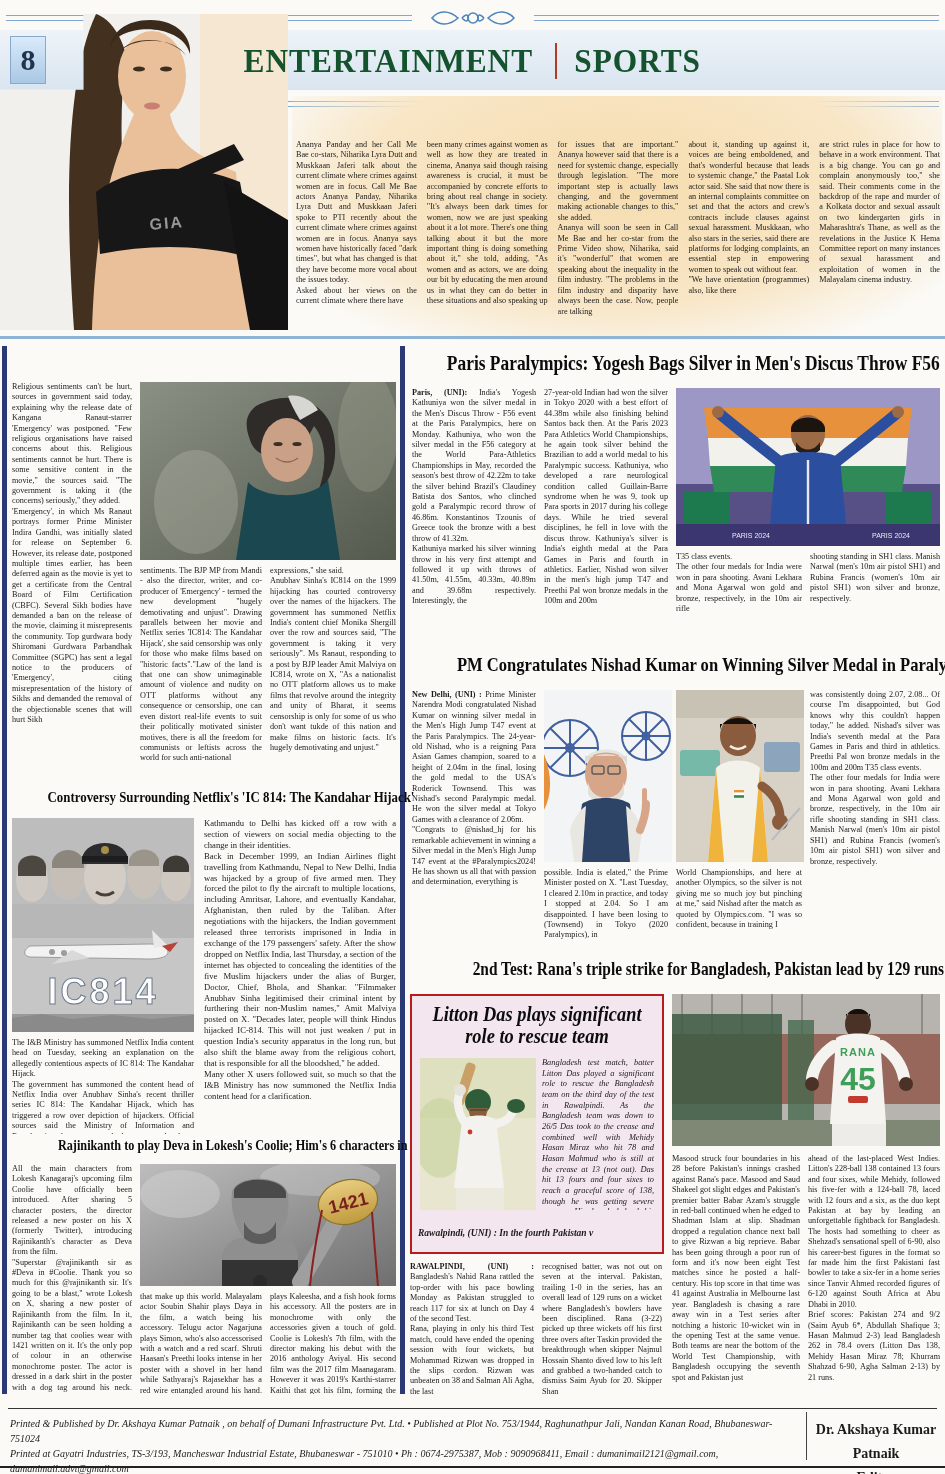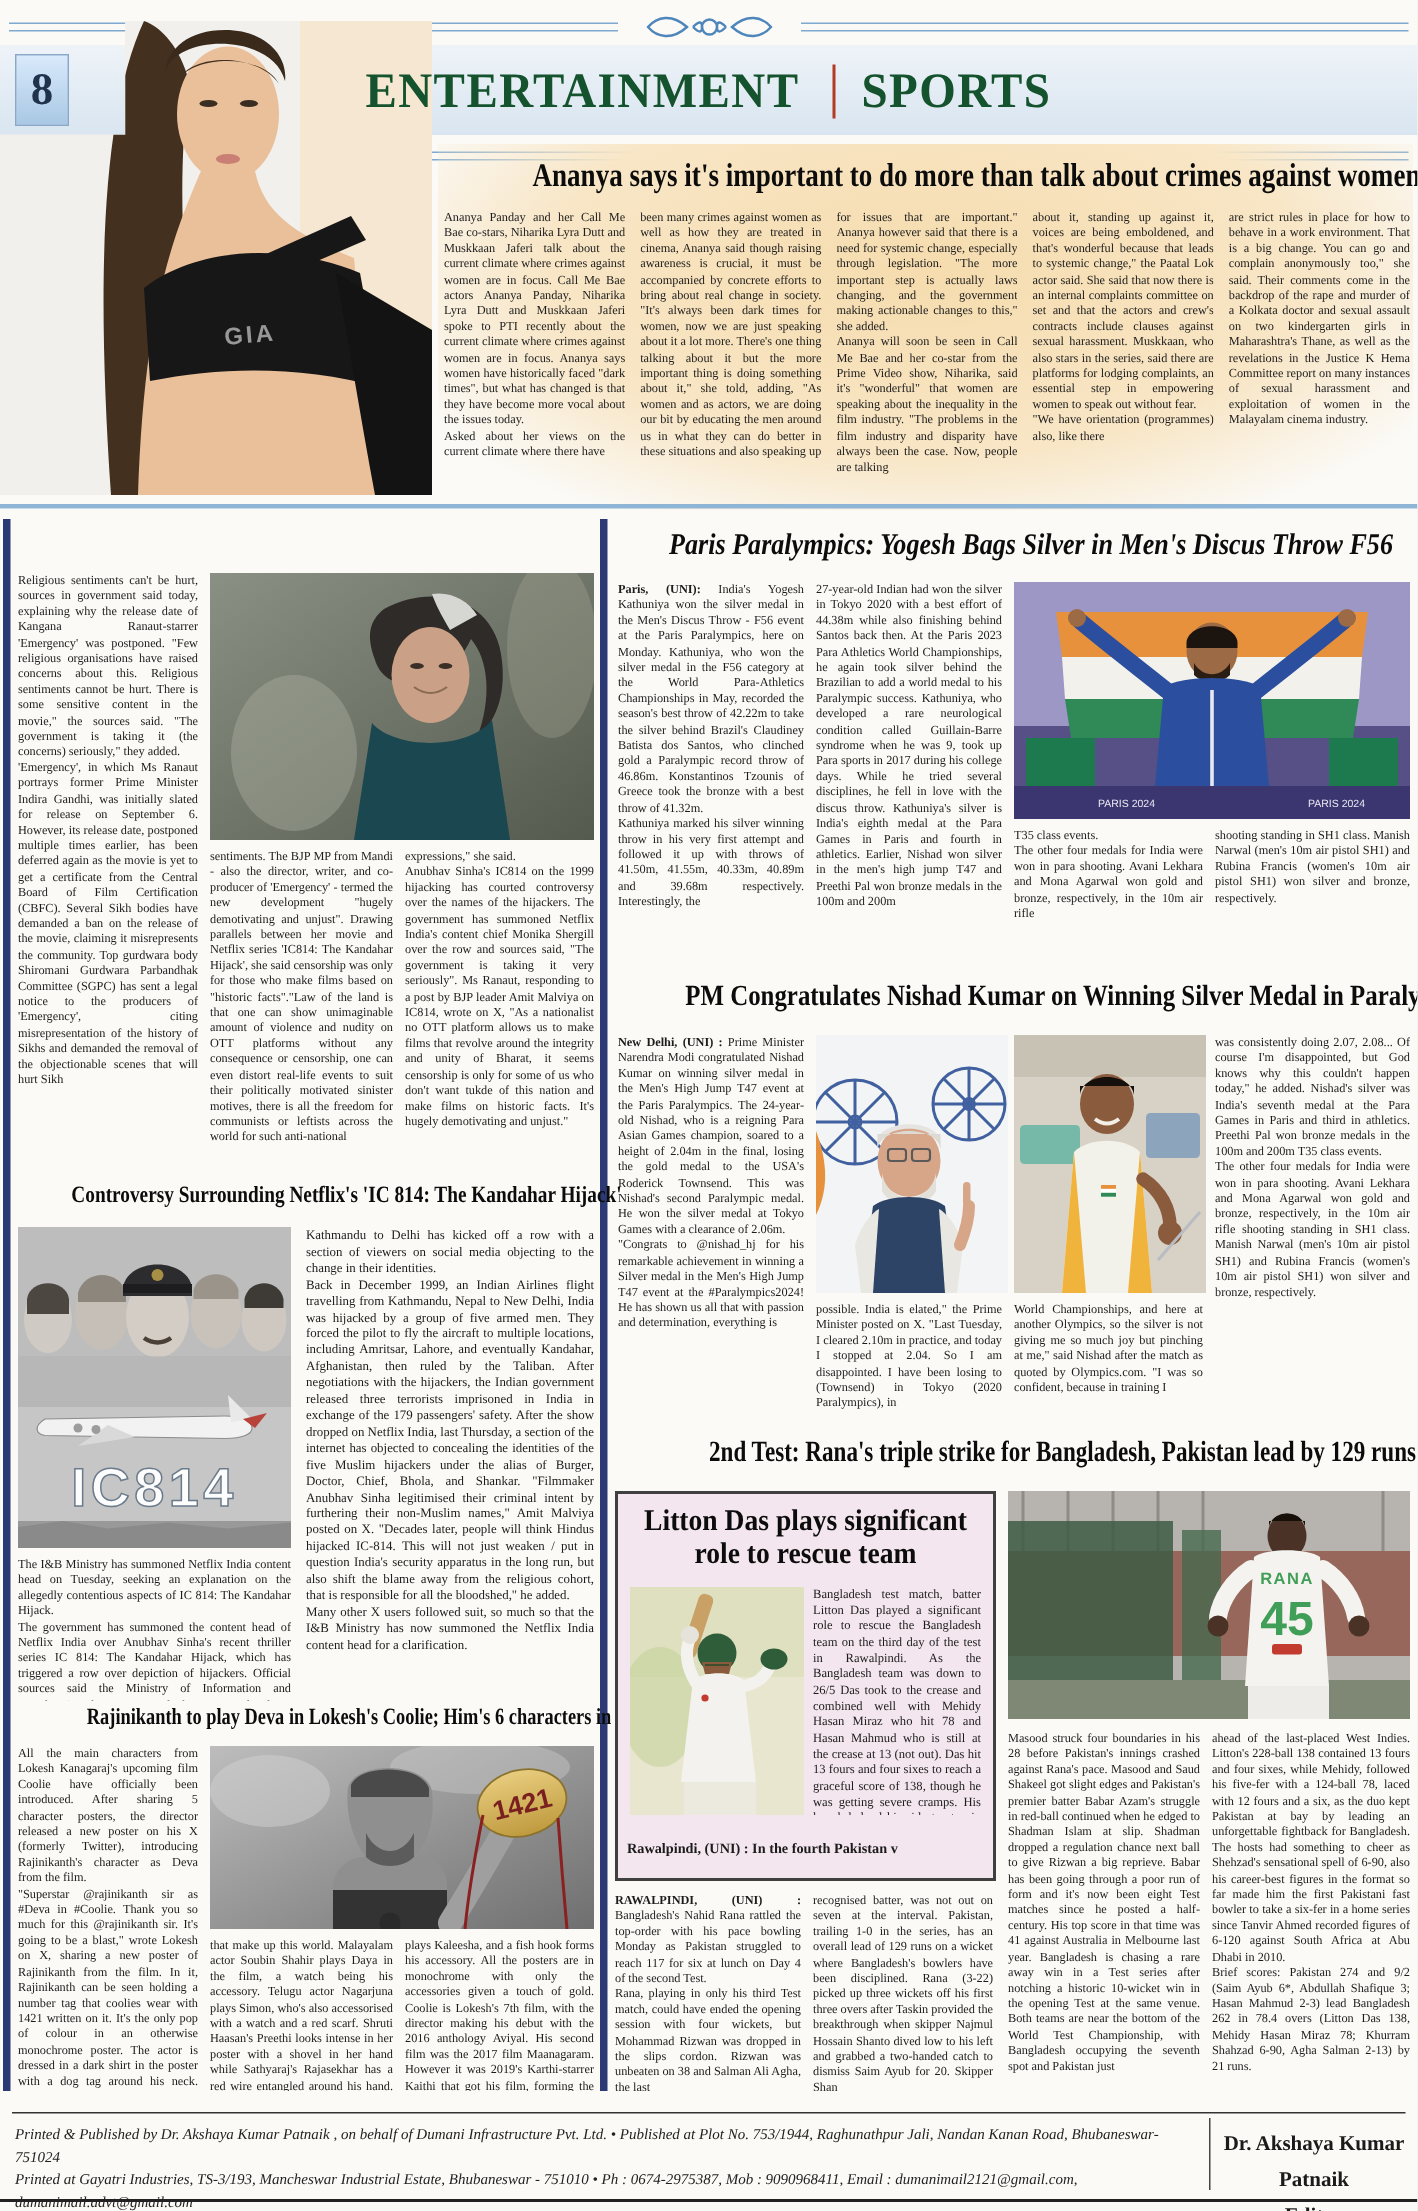--- a/index.html
+++ b/index.html
@@ -16,21 +16,21 @@
   .orn-line{flex:1;height:4px;border-top:1px solid #7fa9d0;border-bottom:1px solid #7fa9d0;}
   .pagenum{background:linear-gradient(#d9eafb,#a9c8e4);border:1px solid #8aa9c9;display:flex;align-items:center;justify-content:center;font-size:30px;font-weight:bold;color:#20324c;}
   .secttl{display:flex;align-items:center;justify-content:center;gap:14px;color:#14532d;font-weight:bold;}
   .secttl .w{font-size:33px;letter-spacing:1px;transform:scaleX(0.95);display:inline-block;}
   .vline{width:2px;height:36px;background:#b23b23;}
   .papername{color:#14502e;font-weight:bold;font-size:19px;letter-spacing:0.5px;font-variant:small-caps;}
   .mastline{font-size:12.5px;font-weight:bold;color:#111;}
   .photo{overflow:hidden;background:#ddd;}
   .photo svg{display:block;width:100%;height:100%;}
   .caption{font-weight:bold;font-size:9.5px;text-align:center;line-height:1.25;}
-  .pinkbox{background:#f3e6ee;border:2px solid #404040;}
+  .pinkbox{background:#f3e6ee;border:2px solid #b91c1c;font-style:italic;}
   .boxhl{font-weight:bold;font-size:20px;line-height:1.08;text-align:center;color:#0c0c0c;}
   .footer-small{font-size:10px;line-height:1.5;color:#222;font-style:italic;}
   .editorbox{text-align:center;font-weight:bold;font-size:14px;line-height:1.7;}
 </style>
 </head>
 <body>
 
 <div id="page">
 
   <div class="abs orn-row" style="left:6px;top:6px;width:933px;height:24px;">
@@ -86,23 +86,20 @@
         <circle cx="55" cy="11" r="5"></circle>
         <path d="M40,11 C30,2 20,4 14,11 C20,18 30,20 40,11 Z"></path>
         <path d="M70,11 C80,2 90,4 96,11 C90,18 80,20 70,11 Z"></path>
       </g>
     </svg>
     <div class="orn-line"></div>
   </div>
 
   <div class="abs" style="left:292px;top:96px;width:650px;height:244px;background:radial-gradient(ellipse at 50% 35%, #f6dcae 0%, #f8e6c6 55%, rgba(248,230,198,0) 85%);"></div>
 
-  <div class="abs hl" style="left:290px;top:104px;width:650px;font-size:22px;">
-    <span style="transform:scaleX(0.82);">Ananya says it's important to do more than talk about crimes against women</span>
-  </div>
 
   <div class="abs" style="left:296px;top:140px;width:644px;height:196px;display:flex;gap:10px;">
     <div class="body" style="flex:1;">Ananya Panday and her Call Me Bae co-stars, Niharika Lyra Dutt and Muskkaan Jaferi talk about the current climate where crimes against women are in focus. Call Me Bae actors Ananya Panday, Niharika Lyra Dutt and Muskkaan Jaferi spoke to PTI recently about the current climate where crimes against women are in focus. Ananya says women have historically faced "dark times", but what has changed is that they have become more vocal about the issues today.
 Asked about her views on the current climate where there have</div>
     <div class="body" style="flex:1;">been many crimes against women as well as how they are treated in cinema, Ananya said though raising awareness is crucial, it must be accompanied by concrete efforts to bring about real change in society. "It's always been dark times for women, now we are just speaking about it a lot more. There's one thing talking about it but the more important thing is doing something about it," she told, adding, "As women and as actors, we are doing our bit by educating the men around us in what they can do better in these situations and also speaking up</div>
     <div class="body" style="flex:1;">for issues that are important." Ananya however said that there is a need for systemic change, especially through legislation. "The more important step is actually laws changing, and the government making actionable changes to this," she added.
 Ananya will soon be seen in Call Me Bae and her co-star from the Prime Video show, Niharika, said it's "wonderful" that women are speaking about the inequality in the film industry. "The problems in the film industry and disparity have always been the case. Now, people are talking</div>
     <div class="body" style="flex:1;">about it, standing up against it, voices are being emboldened, and that's wonderful because that leads to systemic change," the Paatal Lok actor said. She said that now there is an internal complaints committee on set and that the actors and crew's contracts include clauses against sexual harassment. Muskkaan, who also stars in the series, said there are platforms for lodging complaints, an essential step in empowering women to speak out without fear.
 "We have orientation (programmes) also, like there</div>
     <div class="body" style="flex:1;">are strict rules in place for how to behave in a work environment. That is a big change. You can go and complain anonymously too," she said. Their comments come in the backdrop of the rape and murder of a Kolkata doctor and sexual assault on two kindergarten girls in Maharashtra's Thane, as well as the revelations in the Justice K Hema Committee report on many instances of sexual harassment and exploitation of women in the Malayalam cinema industry.</div>
@@ -209,21 +206,21 @@
         <text x="208" y="45" text-anchor="middle" font-size="18" font-weight="bold" fill="#7a1f1f" font-family="Liberation Sans, sans-serif">1421</text>
       </g>
       <path d="M182,46 C176,76 172,100 170,122" stroke="#8a2020" stroke-width="2" fill="none"></path>
       <path d="M232,48 C234,76 236,100 238,122" stroke="#8a2020" stroke-width="2" fill="none"></path>
       <circle cx="120" cy="118" r="7" fill="#2a2a2a"></circle>
     </svg>
   </div>
   <div class="abs body" style="left:140px;top:1292px;width:122px;height:102px;">that make up this world. Malayalam actor Soubin Shahir plays Daya in the film, a watch being his accessory. Telugu actor Nagarjuna plays Simon, who's also accessorised with a watch and a red scarf.  Shruti Haasan's Preethi looks intense in her poster with a shovel in her hand while Sathyaraj's Rajasekhar has a red wire entangled around his hand. Kannada actor Nimma Upendra</div>
   <div class="abs body" style="left:270px;top:1292px;width:126px;height:102px;">plays Kaleesha, and a fish hook forms his accessory. All the posters are in monochrome with only the accessories given a touch of gold. Coolie is Lokesh's 7th film, with the director making his debut with the 2016 anthology Aviyal. His second film was the 2017 film Maanagaram. However it was 2019's Karthi-starrer Kaithi that got his film, forming the Lokesh Cinematic Universe (LCU).</div>
 
-  <div class="abs hl" style="left:410px;top:352px;width:530px;font-size:20px;font-style:italic;">
+  <div class="abs hl" style="left:410px;top:352px;width:530px;font-size:20px;">
     <span style="transform:scaleX(0.87);">Paris Paralympics: Yogesh Bags Silver in Men's Discus Throw F56</span>
   </div>
   <div class="abs body" style="left:412px;top:388px;width:124px;height:262px;"><span class="dl">Paris, (UNI): </span><span>India's Yogesh Kathuniya won the silver medal in the Men's Discus Throw - F56 event at the Paris Paralympics, here on Monday. Kathuniya, who won the silver medal in the F56 category at the World Para-Athletics Championships in May, recorded the season's best throw of 42.22m to take the silver behind Brazil's Claudiney Batista dos Santos, who clinched gold a Paralympic record throw of 46.86m. Konstantinos Tzounis of Greece took the bronze with a best throw of 41.32m.
 Kathuniya marked his silver winning throw in his very first attempt and followed it up with throws of 41.50m, 41.55m, 40.33m, 40.89m and 39.68m respectively. Interestingly, the</span></div>
   <div class="abs body" style="left:544px;top:388px;width:124px;height:262px;">27-year-old Indian had won the silver in Tokyo 2020 with a best effort of 44.38m while also finishing behind Santos back then. At the Paris 2023 Para Athletics World Championships, he again took silver behind the Brazilian to add a world medal to his Paralympic success. Kathuniya, who developed a rare neurological condition called Guillain-Barre syndrome when he was 9, took up Para sports in 2017 during his college days. While he tried several disciplines, he fell in love with the discus throw. Kathuniya's silver is India's eighth medal at the Para Games in Paris and fourth in athletics. Earlier, Nishad won silver in the men's high jump T47 and Preethi Pal won bronze medals in the 100m and 200m</div>
   <div class="abs photo" style="left:676px;top:388px;width:264px;height:158px;">
     <svg viewBox="0 0 264 158" preserveAspectRatio="none">
       <rect width="264" height="158" fill="#9d97c6"></rect>
       <rect y="96" width="264" height="62" fill="#575086"></rect>
       <path d="M28,20 L236,20 L232,50 L32,50 Z" fill="#e8913c"></path>

